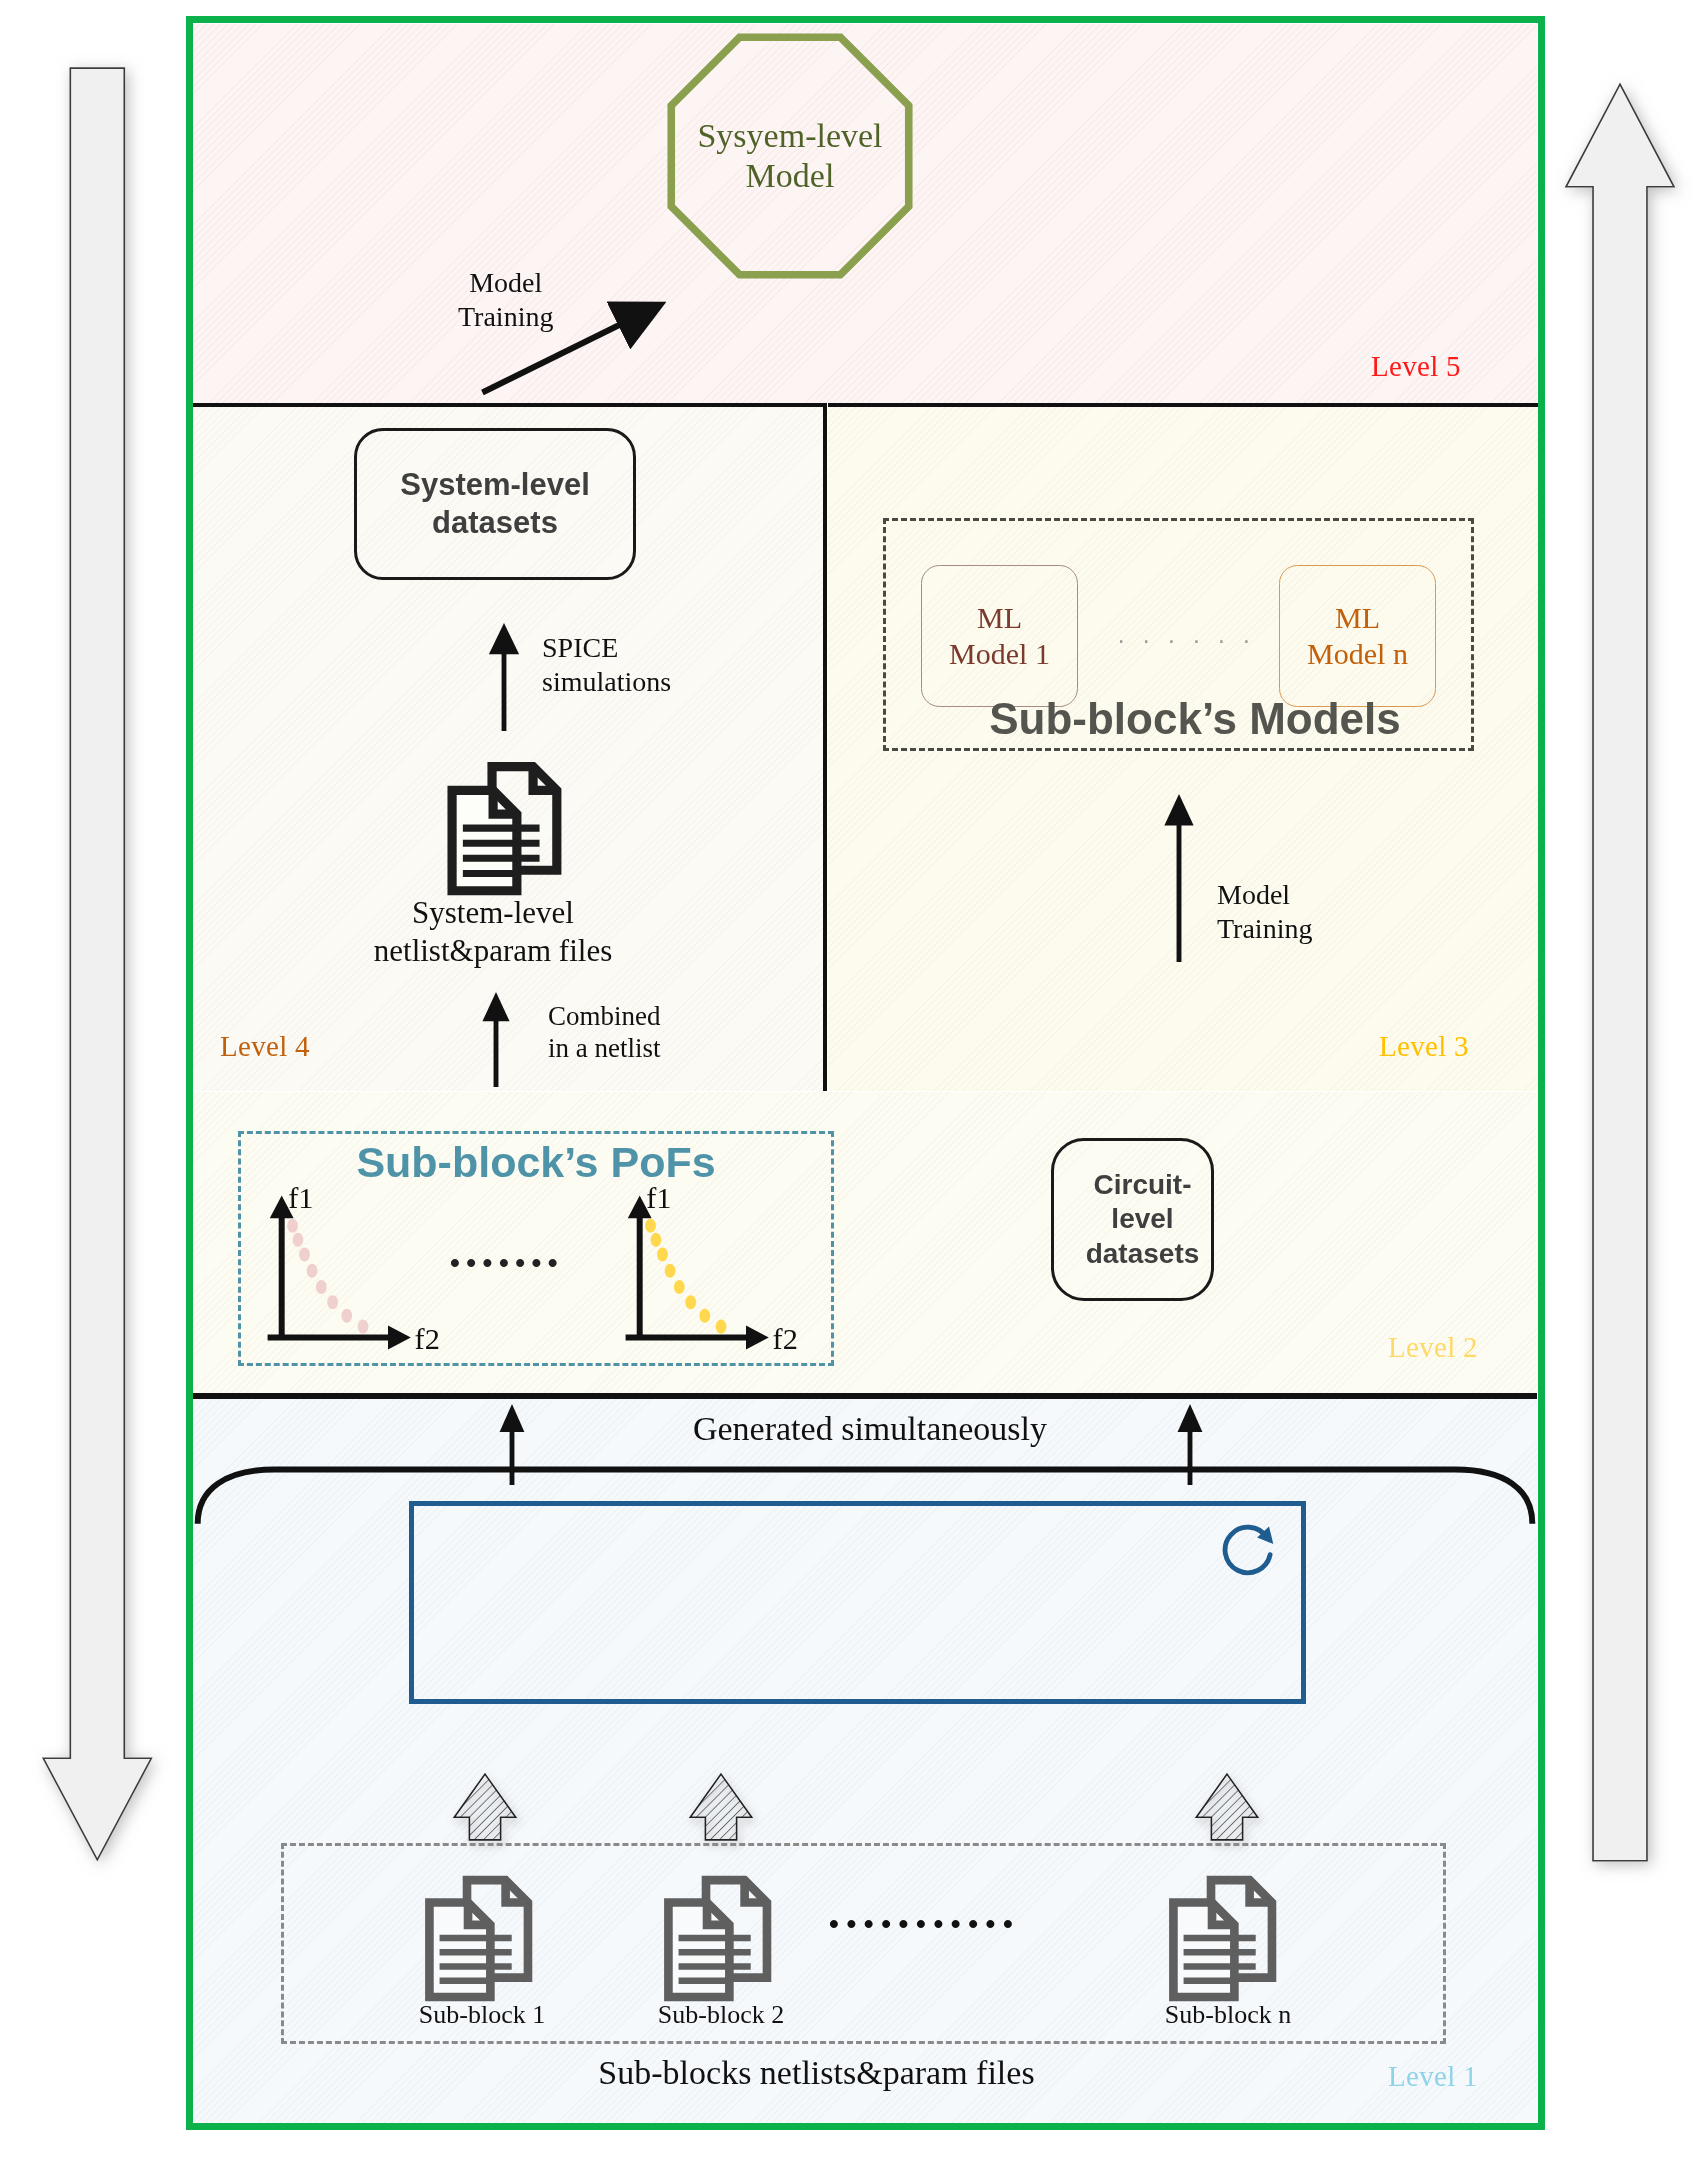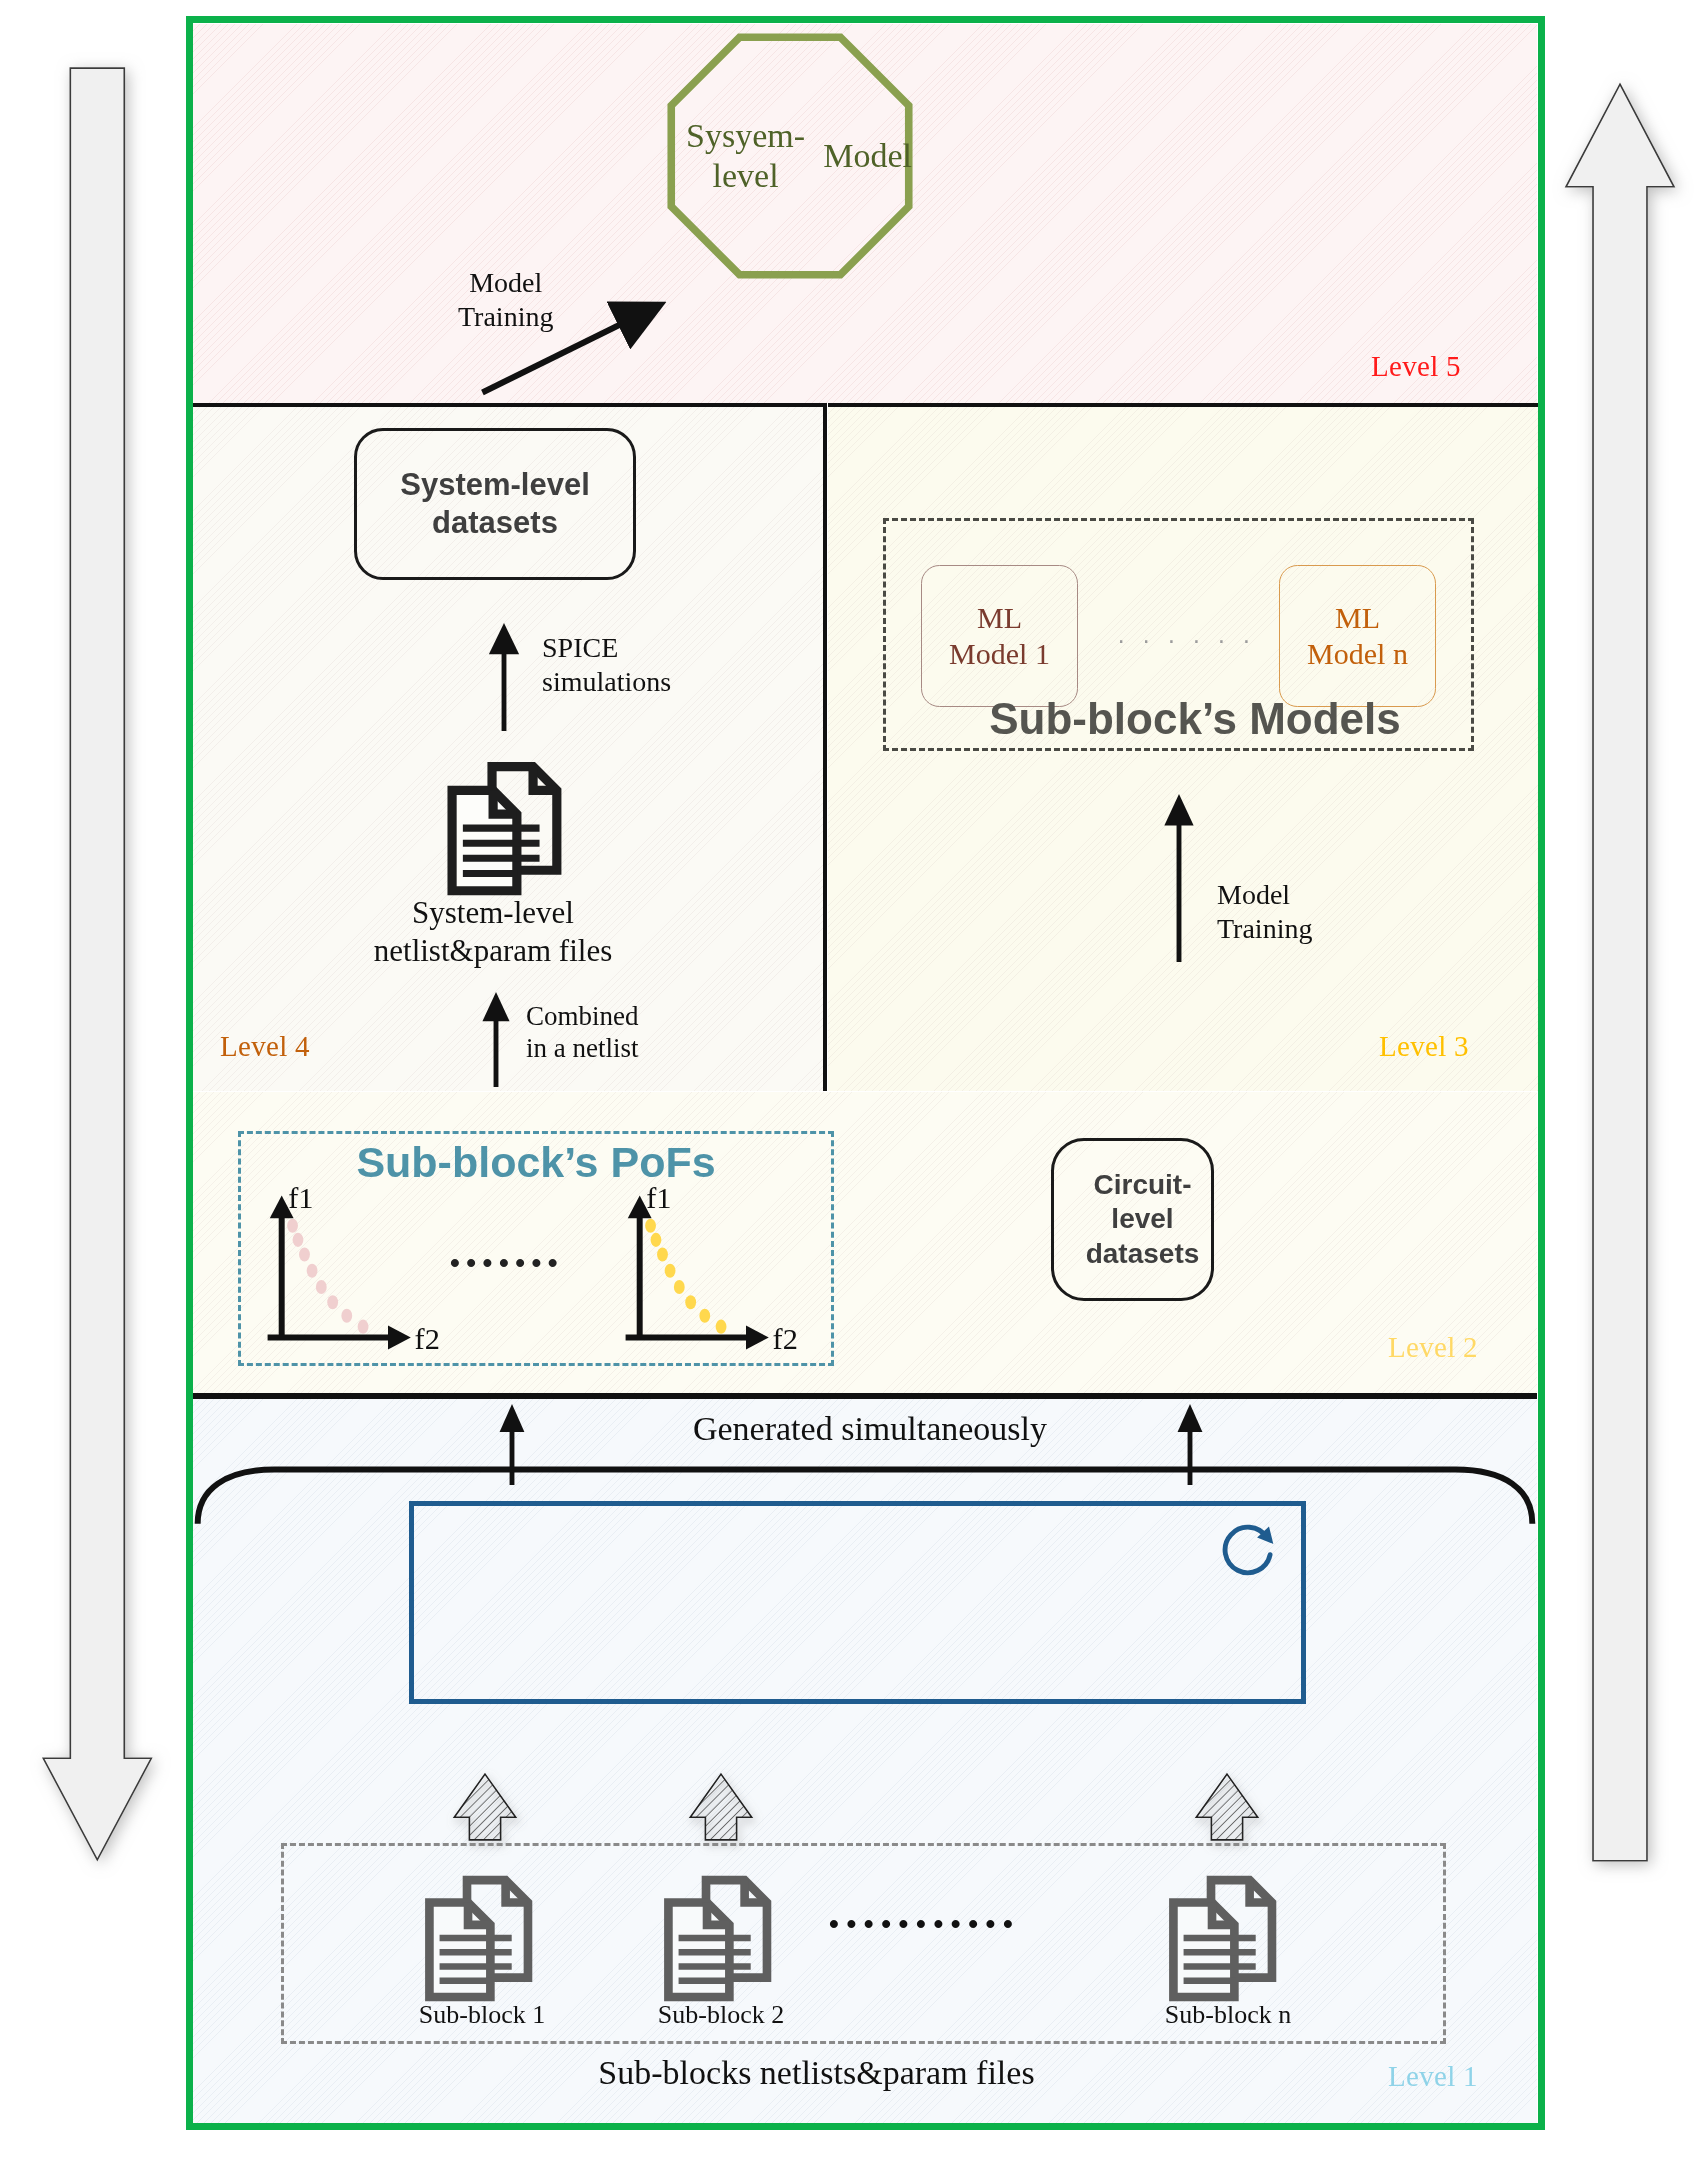--- a/index.html
+++ b/index.html
@@ -37,21 +37,21 @@
   .level-tag{position:absolute;font-size:29px;letter-spacing:0.3px;white-space:nowrap;}
   #lvl5{left:1371px;top:350px;color:#ff1a1a;}
   #lvl4{left:220px;top:1030px;color:#c2600b;}
   #lvl3{left:1379px;top:1030px;color:#ffc000;}
   #lvl2{left:1388px;top:1331px;color:#ffd966;}
   #lvl1{left:1388px;top:2060px;color:#8fd3e8;}
 
   
   #octagon{position:absolute;left:668px;top:34px;width:244px;height:244px;}
   #octagon .oct-label{
-    position:absolute;inset:0;display:flex;flex-direction:row;
+    position:absolute;inset:0;display:flex;flex-direction:column;
     align-items:center;justify-content:center;
     color:#4f6228;font-size:34px;line-height:1.18;text-align:center;
   }
 
   
   .round-box{
     position:absolute;box-sizing:border-box;border:3.8px solid #1a1a1a;border-radius:29px;
     display:flex;flex-direction:column;align-items:center;justify-content:center;
     color:#3f3f3f;font-family:"Liberation Sans", sans-serif;font-weight:bold;
     font-size:31px;line-height:1.22;text-align:center;background:transparent;
@@ -214,21 +214,21 @@
 
   <div class="txt" style="left:287px;top:894px;width:412px;font-size:31px;text-align:center;line-height:1.22;">System-level
 netlist&amp;param files</div>
 
   <div style="position:absolute;left:477px;top:992px;">
     <svg width="38" height="95" viewBox="0 0 70 175">
       <line x1="35" y1="175" x2="35" y2="36" stroke="#111" stroke-width="9"></line>
       <polygon points="35,0 60,54 10,54" fill="#111"></polygon>
     </svg>
   </div>
-  <div class="txt" style="left:526px;top:1000px;font-size:27px;text-align:right;">Combined
+  <div class="txt" style="left:548px;top:1000px;font-size:27px;text-align:right;">Combined
 in a netlist</div>
 
   <div class="level-tag" id="lvl4">Level 4</div>
 
   <div class="dashed" id="ml-dashed"></div>
 
   <div class="ml-card" id="ml1">
     <span>ML</span>
     <span>Model 1</span>
   </div>

